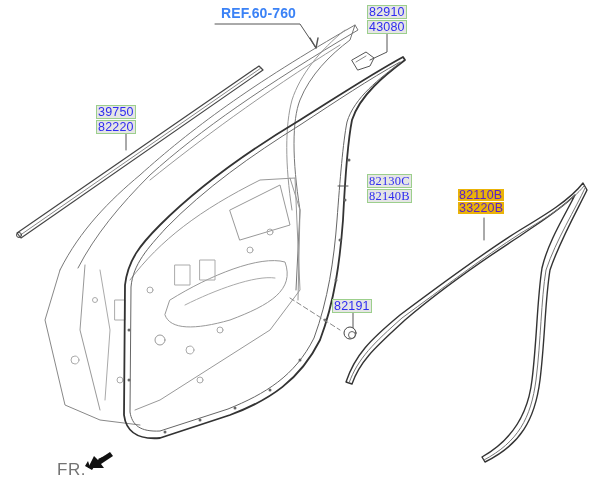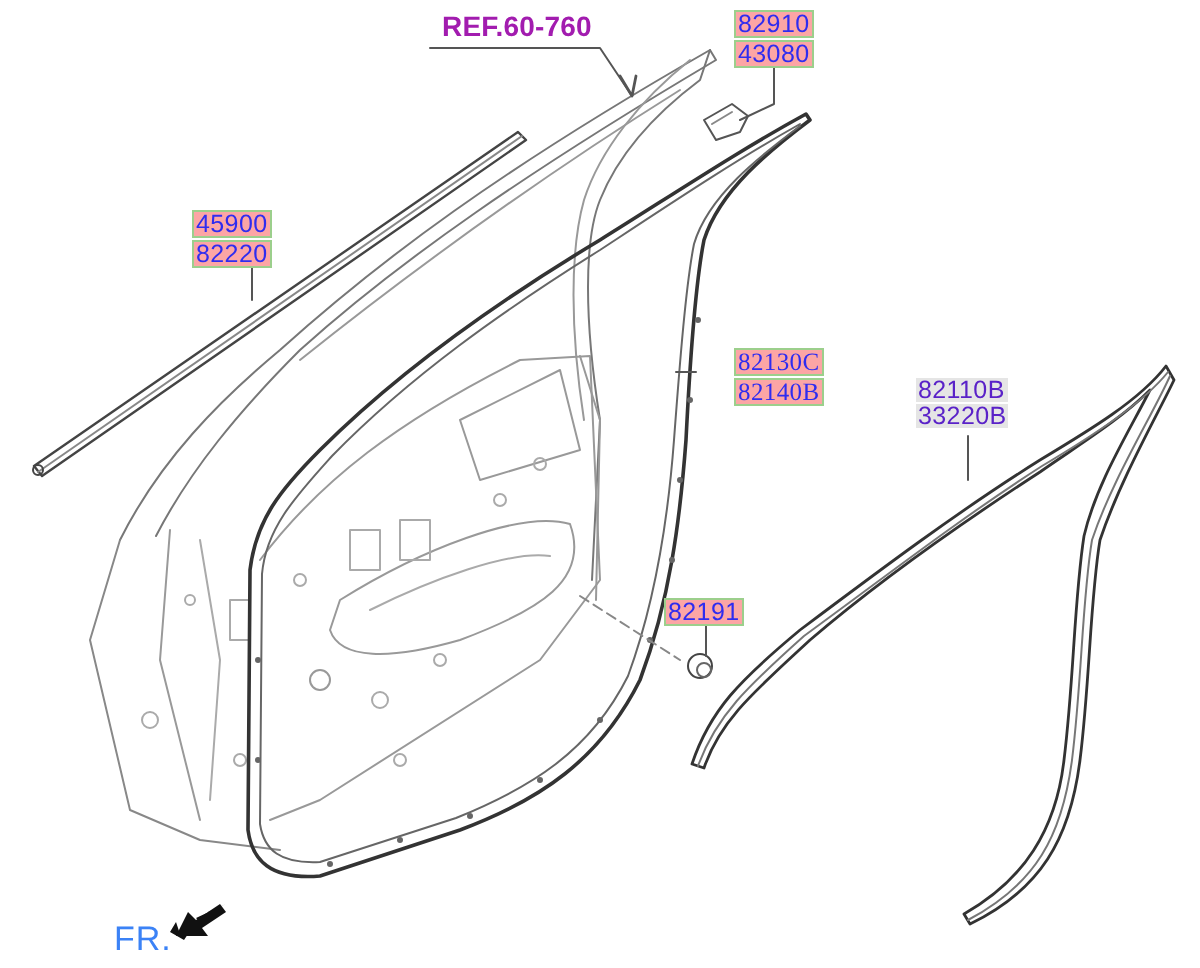--- a/index.html
+++ b/index.html
@@ -7,32 +7,32 @@
     #canvas { position: absolute; left: 0; top: 0; width: 600px; height: 484px; }
     .lbl {
       position: absolute;
       font-family: "Liberation Sans", sans-serif;
       font-size: 12.5px;
       line-height: 12px;
       color: #2f2cf0;
       letter-spacing: 0.2px;
     }
     .lbl span { display: block; padding: 0 1px; margin-bottom: 1px; }
-    .lbl.green span { background: #fca5a5; border: 1px solid #9ccf8c; }
-    .lbl.purple span { background: #e5e5e5; color: #5a22c8; }
+    .lbl.green span { background: #e5e5e5; border: 1px solid #9ccf8c; }
+    .lbl.purple span { background: #eab308; color: #5a22c8; }
     .ref {
       position: absolute; left: 221px; top: 5px;
       font-family: "Liberation Sans", sans-serif;
-      font-size: 14px; font-weight: bold; color: #a21caf;
+      font-size: 14px; font-weight: bold; color: #3b82f6;
       letter-spacing: 0.1px;
     }
     .fr {
       position: absolute; left: 57px; top: 460px;
       font-family: "Liberation Sans", sans-serif;
-      font-size: 17px; color: #3b82f6; letter-spacing: 0.5px;
+      font-size: 17px; color: #737373; letter-spacing: 0.5px;
     }
   </style>
 </head>
 <body>
 
 <svg id="canvas" viewBox="0 0 600 484" xmlns="http://www.w3.org/2000/svg">
   <g fill="none" stroke="#6a6a6a" stroke-width="1" stroke-linejoin="round" stroke-linecap="round">
 
     <g>
       <path d="M17,233 L259,66 L263,70 L21,238 Z" stroke="#444" stroke-width="1.2"></path>
@@ -117,21 +117,21 @@
 
   <g>
     <path d="M113,452 L98,459 L101,462 L90,467 L88,461 L85,466 L92,470 L96,464 L100,466 L104,456 Z" fill="#111"></path>
     <polygon points="88,468 94,456 98,460 110,452 113,456 101,464 104,468" fill="#111"></polygon>
   </g>
 </svg>
 
 <div class="ref">REF.60-760</div>
 
 <div class="lbl green" style="left:96px; top:105px;">
-  <span>45900</span>
+  <span>39750</span>
   <span>82220</span>
 </div>
 
 <div class="lbl green" style="left:367px; top:5px;">
   <span>82910</span>
   <span>43080</span>
 </div>
 
 <div class="lbl green" style="left:367px; top:174px;font-family:Liberation Serif, serif;">
   <span>82130C</span>

